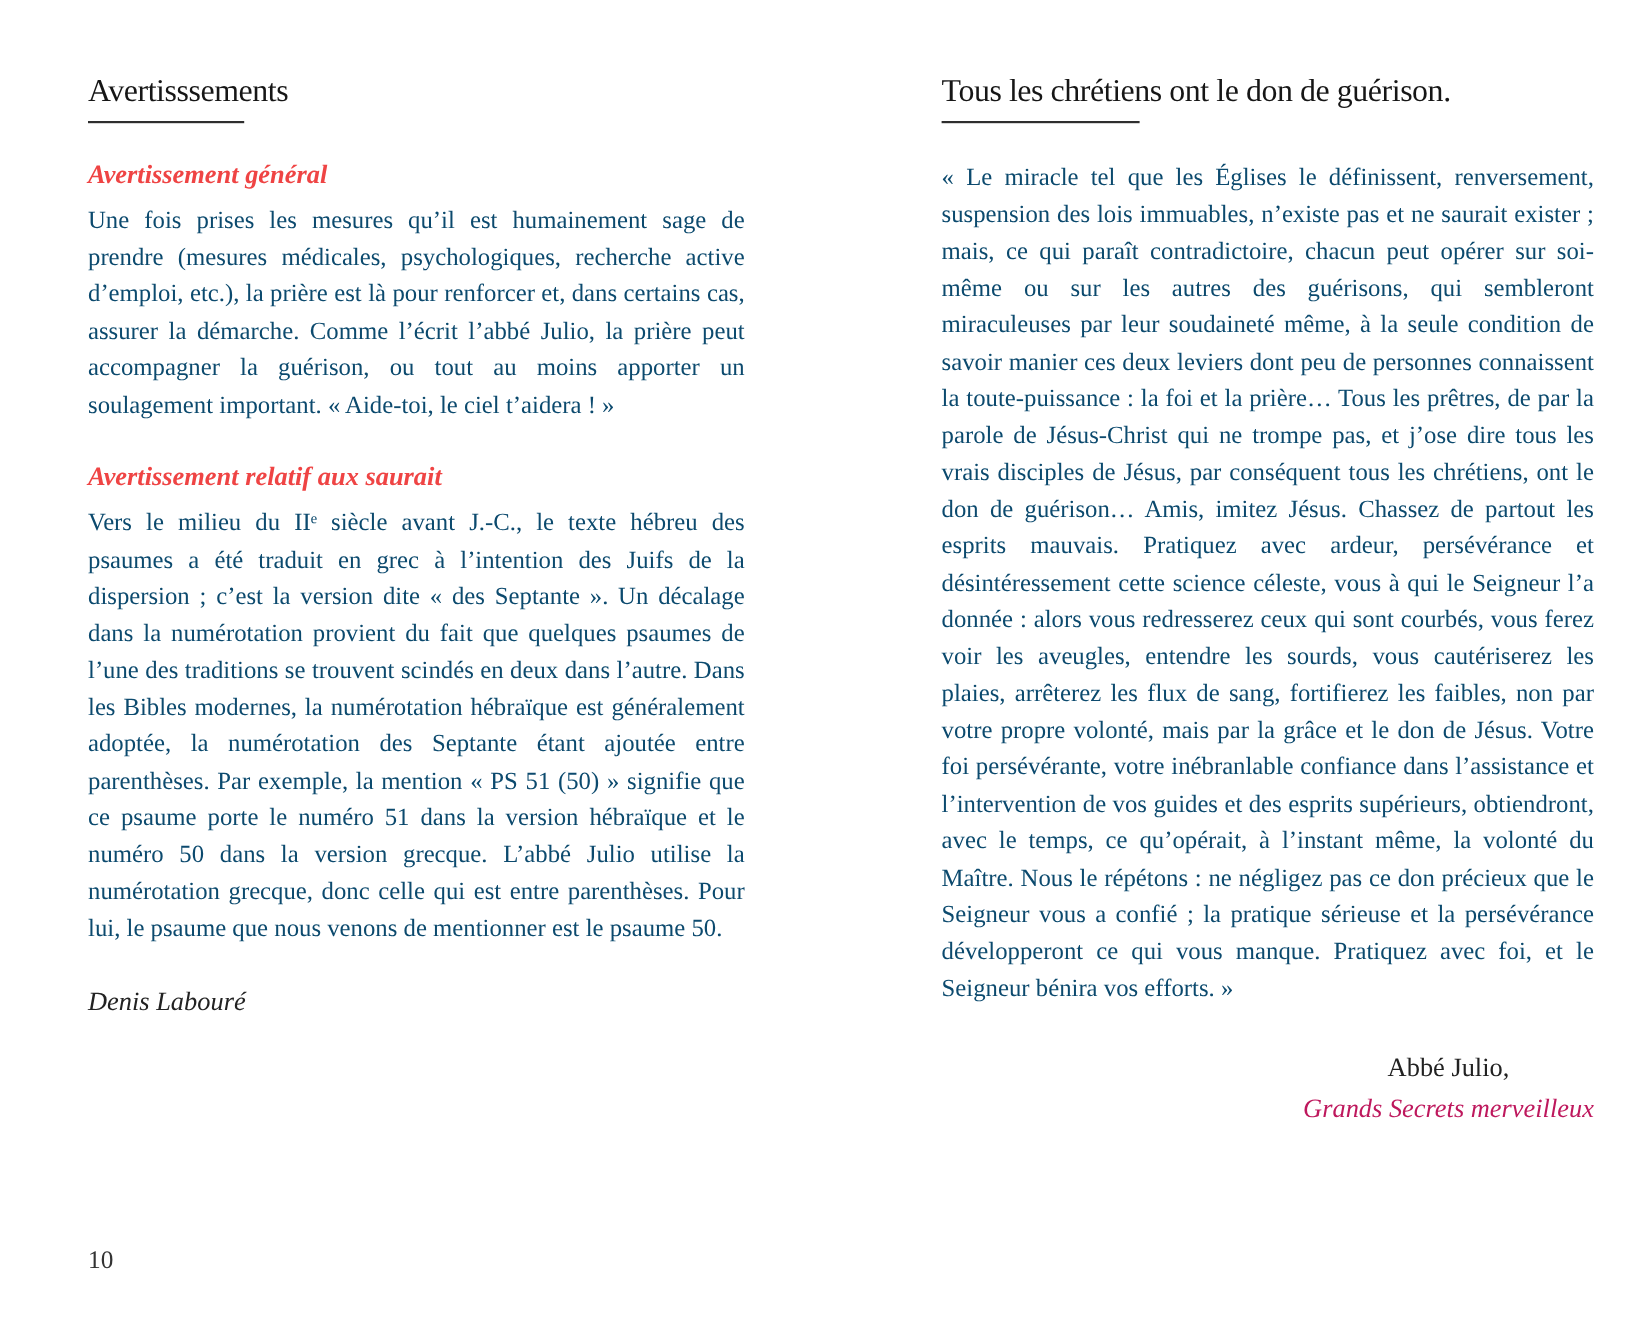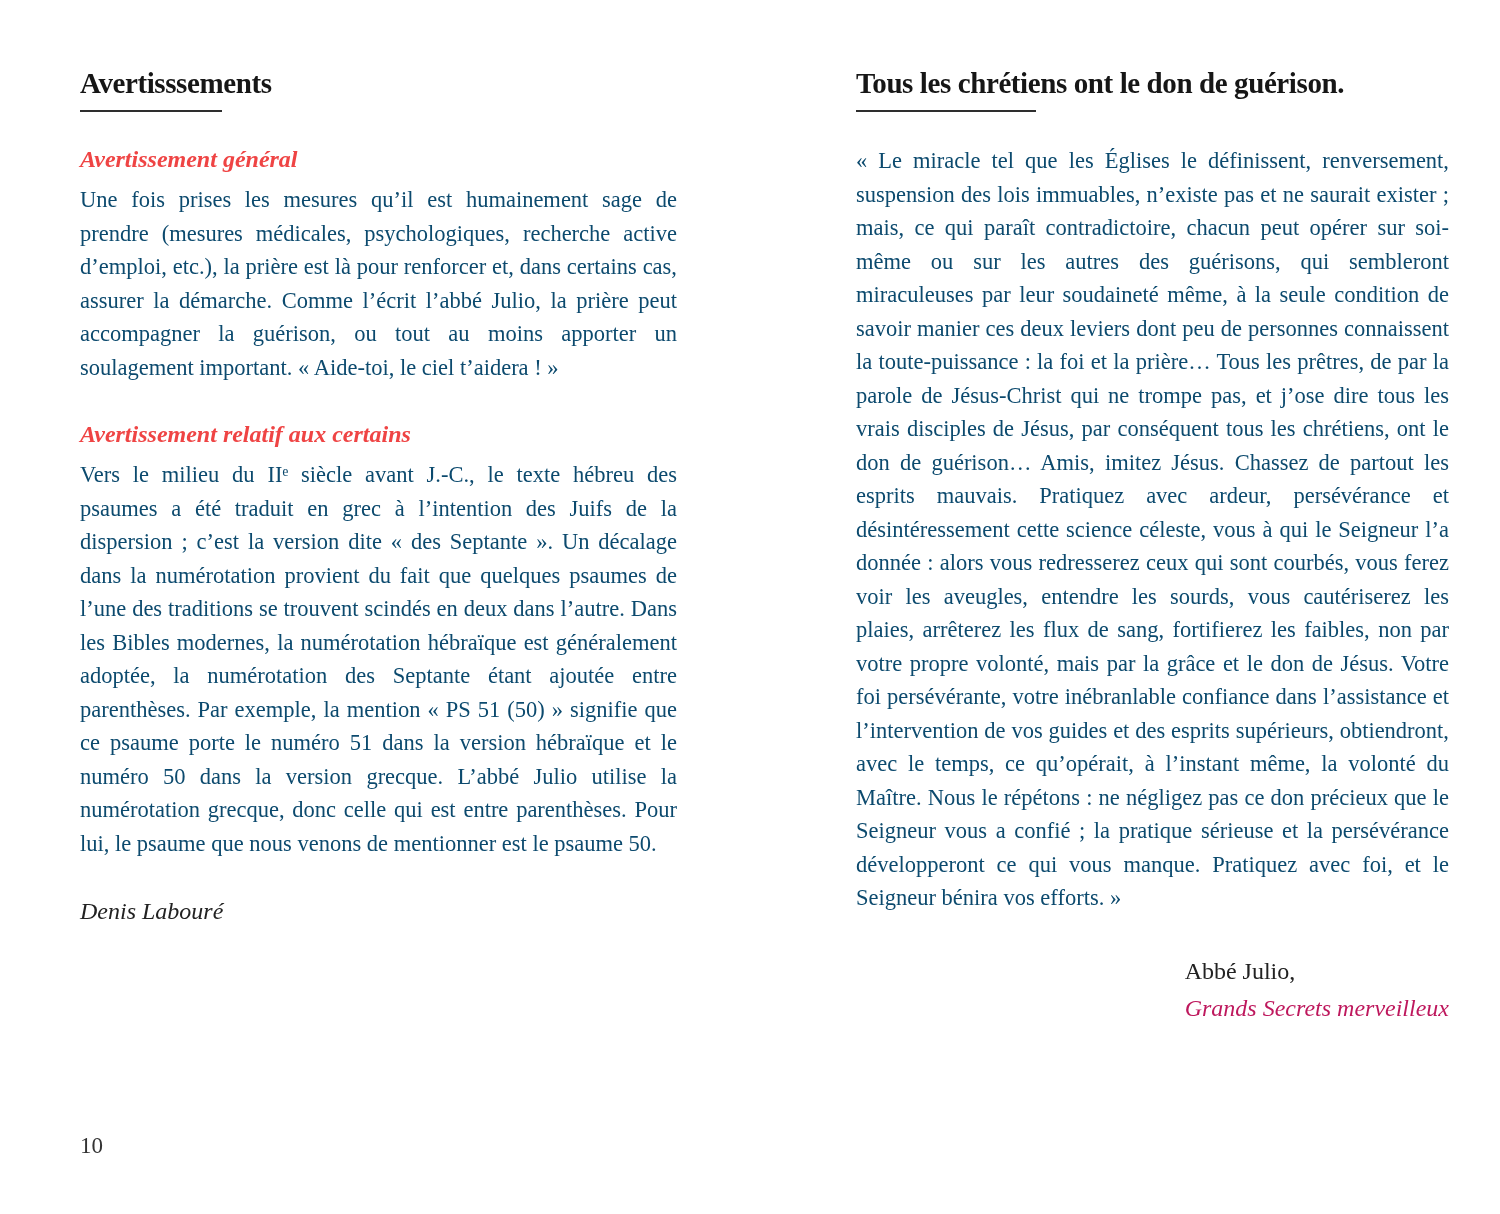--- a/index.html
+++ b/index.html
@@ -13,21 +13,21 @@
     overflow: hidden;
   }
   .page { position: absolute; top: 0; }
   .page-left  { left: 80px;  width: 597px; }
   .page-right { left: 856px; width: 593px; }
 
   .page-title {
     margin: 65px 0 0 0;
     font-size: 29px;
     line-height: 36px;
-    font-weight: bold;
+    font-weight: normal;
     letter-spacing: -0.4px;
     white-space: nowrap;
     color: #161616;
   }
   .title-rule {
     height: 2px;
     background: #2e2e2e;
     margin-top: 9px;
   }
   .rule-left  { width: 142px; }
@@ -61,20 +61,21 @@
     line-height: 30px;
     color: #222222;
   }
 
   .attribution { margin-top: 38px; text-align: right; }
   .attribution-inner { display: inline-block; text-align: left; }
   .attribution-author {
     font-size: 24px;
     line-height: 37px;
     color: #222222;
+    text-align: center;
   }
   .attribution-work {
     font-style: italic;
     font-size: 24px;
     line-height: 37px;
     color: #be185d;
   }
 
   .page-number {
     position: absolute;
@@ -91,21 +92,21 @@
 
 <div class="spread">
 
   <section class="page page-left">
     <h1 class="page-title">Avertisssements</h1>
     <div class="title-rule rule-left"></div>
 
     <h2 class="section-heading">Avertissement général</h2>
     <p class="body-text">Une fois prises les mesures qu’il est humainement sage de prendre (mesures médicales, psychologiques, recherche active d’emploi, etc.), la prière est là pour renforcer et, dans certains cas, assurer la démarche. Comme l’écrit l’abbé Julio, la prière peut accompagner la guérison, ou tout au moins apporter un soulagement important. « Aide-toi, le ciel t’aidera ! »</p>
 
-    <h2 class="section-heading second">Avertissement relatif aux certains</h2>
+    <h2 class="section-heading second">Avertissement relatif aux saurait</h2>
     <p class="body-text">Vers le milieu du IIᵉ siècle avant J.-C., le texte hébreu des psaumes a été traduit en grec à l’intention des Juifs de la dispersion ; c’est la version dite « des Septante ». Un décalage dans la numérotation provient du fait que quelques psaumes de l’une des traditions se trouvent scindés en deux dans l’autre. Dans les Bibles modernes, la numérotation hébraïque est généralement adoptée, la numérotation des Septante étant ajoutée entre parenthèses. Par exemple, la mention « PS 51 (50) » signifie que ce psaume porte le numéro 51 dans la version hébraïque et le numéro 50 dans la version grecque. L’abbé Julio utilise la numérotation grecque, donc celle qui est entre parenthèses. Pour lui, le psaume que nous venons de mentionner est le psaume 50.</p>
 
     <div class="signature">Denis Labouré</div>
   </section>
 
   <section class="page page-right">
     <h1 class="page-title">Tous les chrétiens ont le don de guérison.</h1>
     <div class="title-rule rule-right"></div>
 
     <p class="body-text">« Le miracle tel que les Églises le définissent, renversement, suspension des lois immuables, n’existe pas et ne saurait exister ; mais, ce qui paraît contradictoire, chacun peut opérer sur soi-même ou sur les autres des guérisons, qui sembleront miraculeuses par leur soudaineté même, à la seule condition de savoir manier ces deux leviers dont peu de personnes connaissent la toute-puissance : la foi et la prière… Tous les prêtres, de par la parole de Jésus-Christ qui ne trompe pas, et j’ose dire tous les vrais disciples de Jésus, par conséquent tous les chrétiens, ont le don de guérison… Amis, imitez Jésus. Chassez de partout les esprits mauvais. Pratiquez avec ardeur, persévérance et désintéressement cette science céleste, vous à qui le Seigneur l’a donnée : alors vous redresserez ceux qui sont courbés, vous ferez voir les aveugles, entendre les sourds, vous cautériserez les plaies, arrêterez les flux de sang, fortifierez les faibles, non par votre propre volonté, mais par la grâce et le don de Jésus. Votre foi persévérante, votre inébranlable confiance dans l’assistance et l’intervention de vos guides et des esprits supérieurs, obtiendront, avec le temps, ce qu’opérait, à l’instant même, la volonté du Maître. Nous le répétons : ne négligez pas ce don précieux que le Seigneur vous a confié ; la pratique sérieuse et la persévérance développeront ce qui vous manque. Pratiquez avec foi, et le Seigneur bénira vos efforts. »</p>

